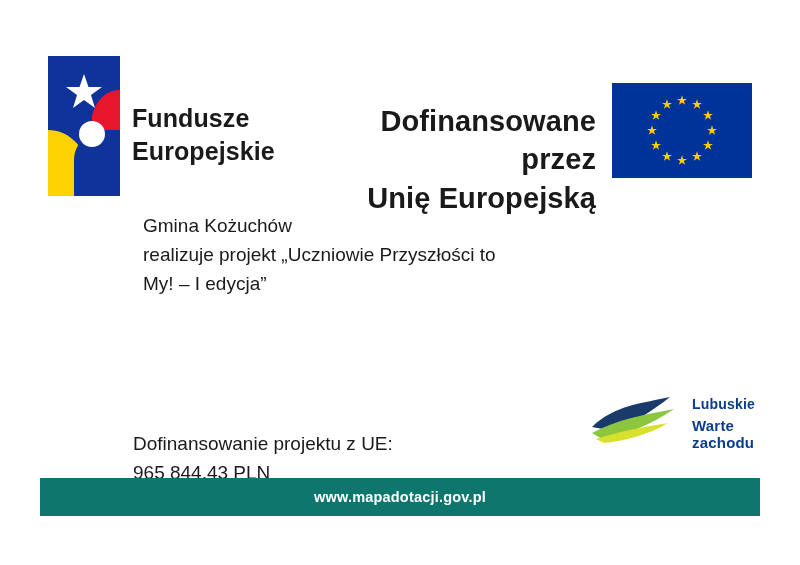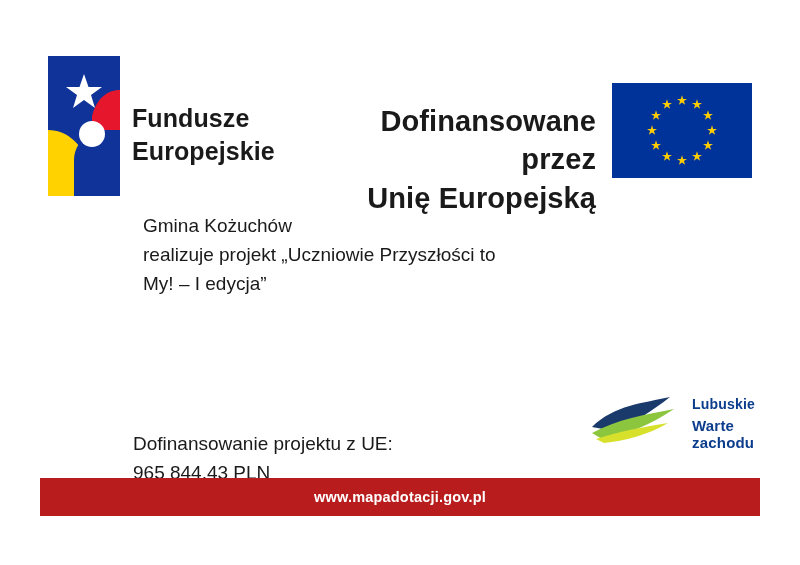--- a/index.html
+++ b/index.html
@@ -128,21 +128,21 @@
     letter-spacing: 0.2px;
   }
 
   
   .footer-bar {
     position: absolute;
     left: 40px;
     top: 478px;
     width: 720px;
     height: 38px;
-    background: #b91c1c;
+    background: #0f766e;
     display: flex;
     align-items: center;
     justify-content: center;
   }
   .footer-url {
     color: #ffffff;
     font-size: 14.5px;
     font-weight: bold;
     letter-spacing: 0.2px;
   }

